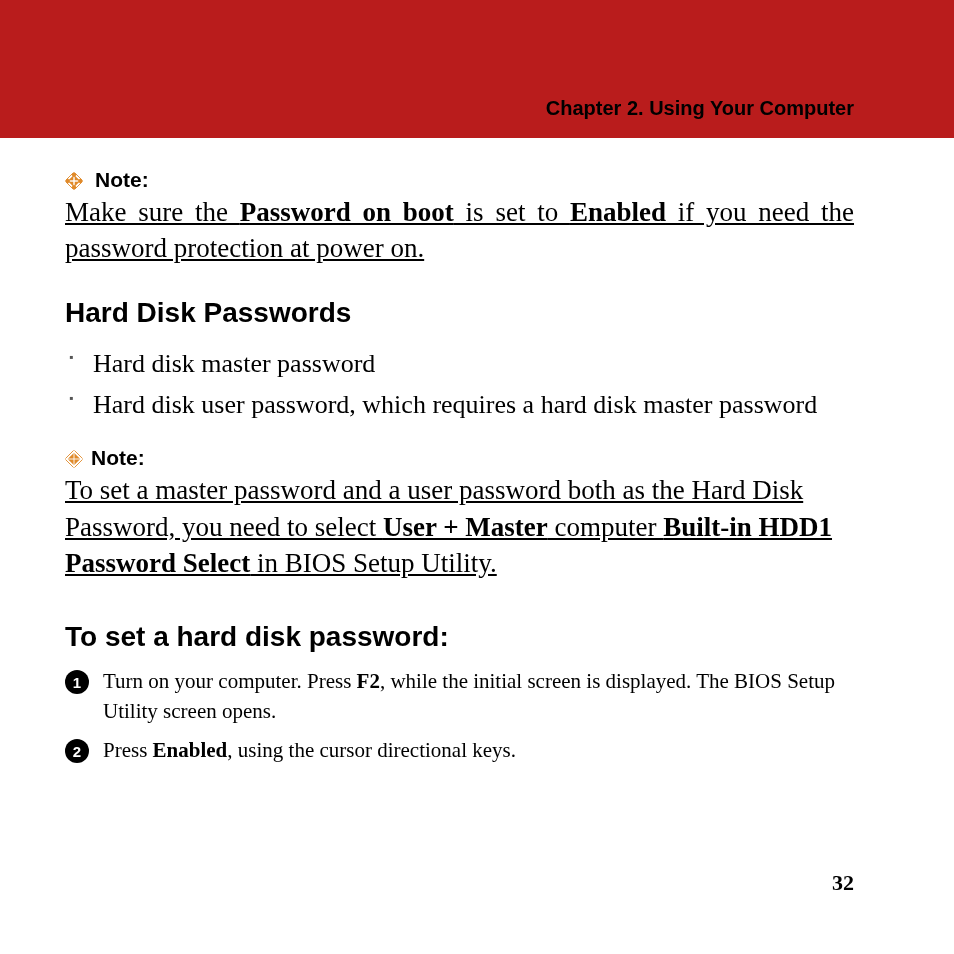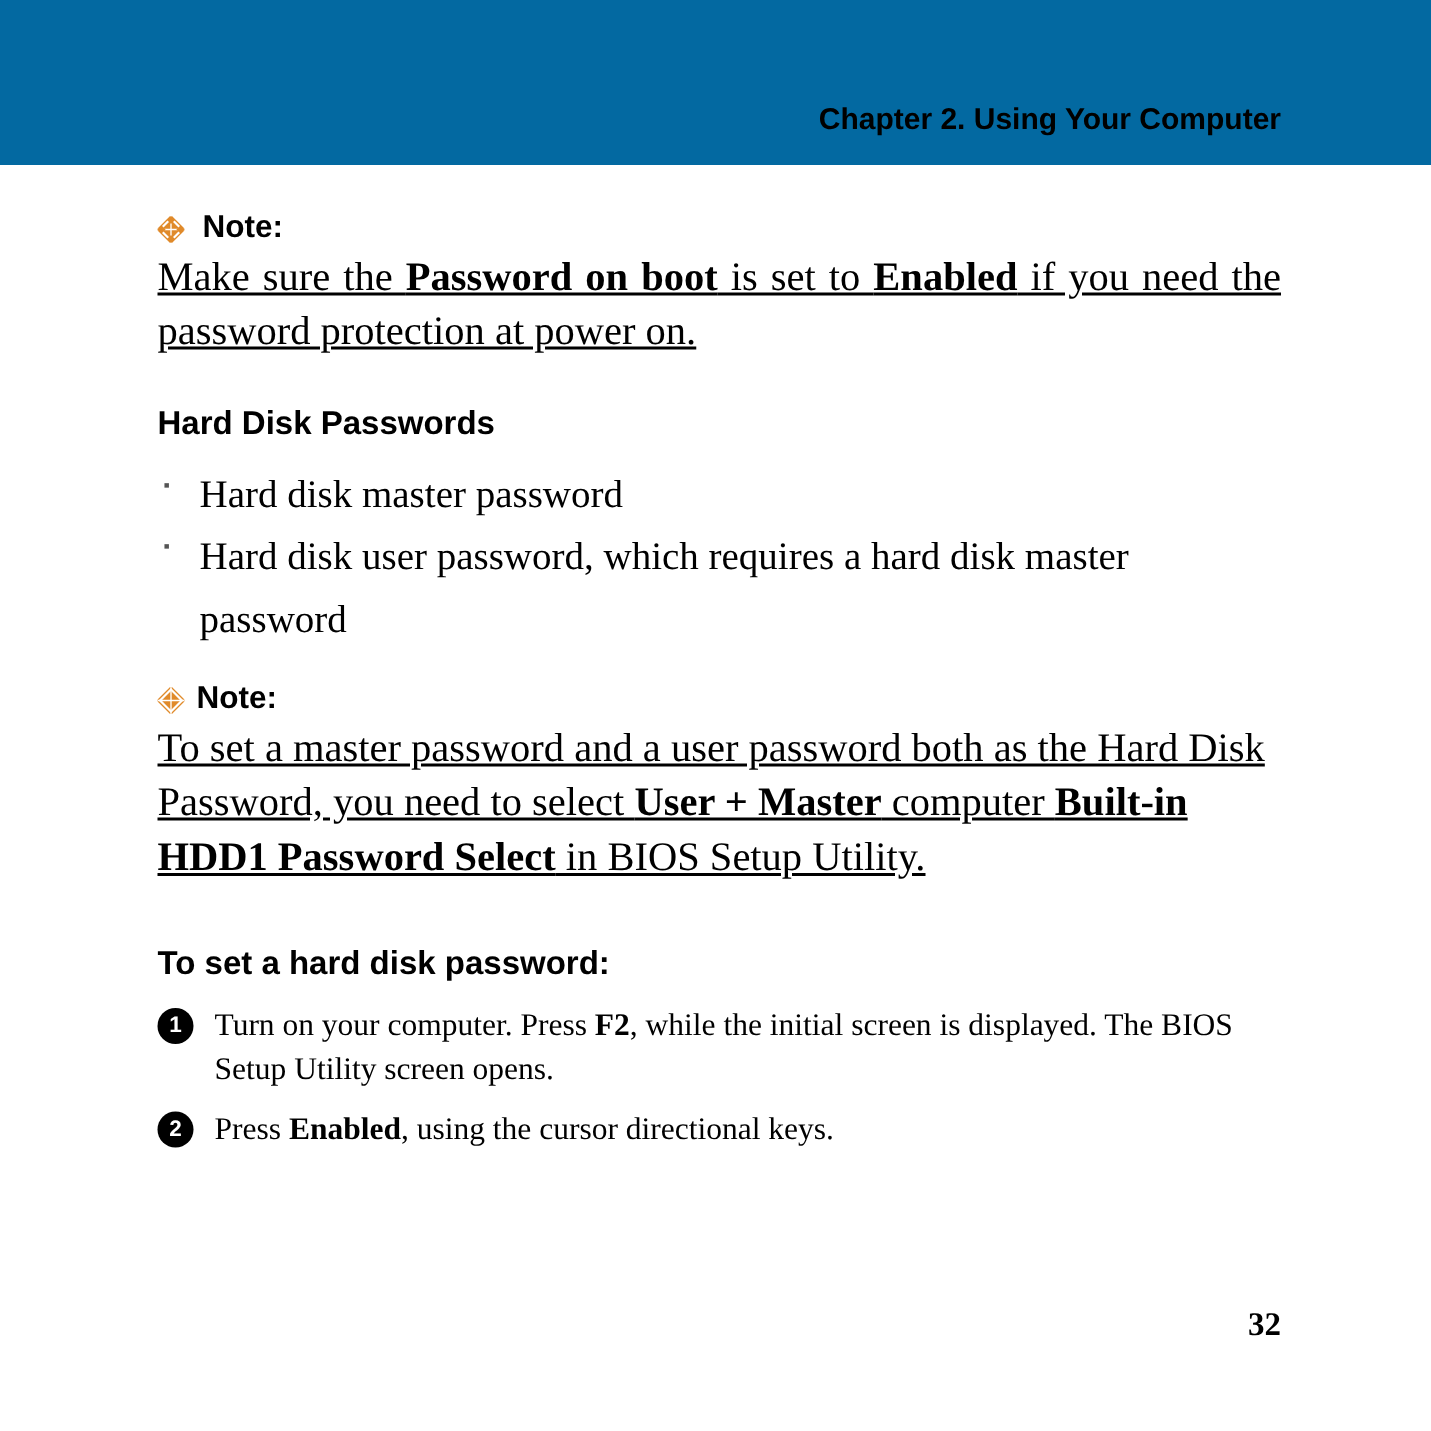--- a/index.html
+++ b/index.html
@@ -7,36 +7,36 @@
     padding: 0;
     width: 954px;
     height: 954px;
     background: #ffffff;
     font-family: "Palatino Linotype", "Book Antiqua", Palatino, Georgia, serif;
     color: #000;
     position: relative;
     overflow: hidden;
   }
   .header-band {
-    background: #0369a1;
-    height: 110px;
+    background: #b91c1c;
+    height: 138px;
     width: 100%;
     position: relative;
   }
   .chapter-title {
     position: absolute;
     right: 100px;
     bottom: 18px;
     font-family: Arial, Helvetica, sans-serif;
     font-weight: bold;
     font-size: 20px;
     color: #000;
   }
   .content {
-    padding: 30px 100px 0 105px;
+    padding: 30px 100px 0 65px;
   }
   .note-row {
     display: flex;
     align-items: flex-start;
     gap: 12px;
   }
   .note-row.tight { gap: 8px; }
   .diamond-icon {
     width: 18px;
     height: 18px;
@@ -55,21 +55,21 @@
     margin: 2px 0 0 0;
     text-decoration: underline;
   }
   .body-text.justify {
     text-align: justify;
     text-justify: inter-word;
   }
   .section-heading {
     font-family: Arial, Helvetica, sans-serif;
     font-weight: bold;
-    font-size: 22px;
+    font-size: 28px;
     margin: 30px 0 14px 0;
   }
   .bullet-list {
     margin: 6px 0 0 0;
     padding: 0;
     list-style: none;
   }
   .bullet-list li {
     font-size: 26px;
     line-height: 1.6;

